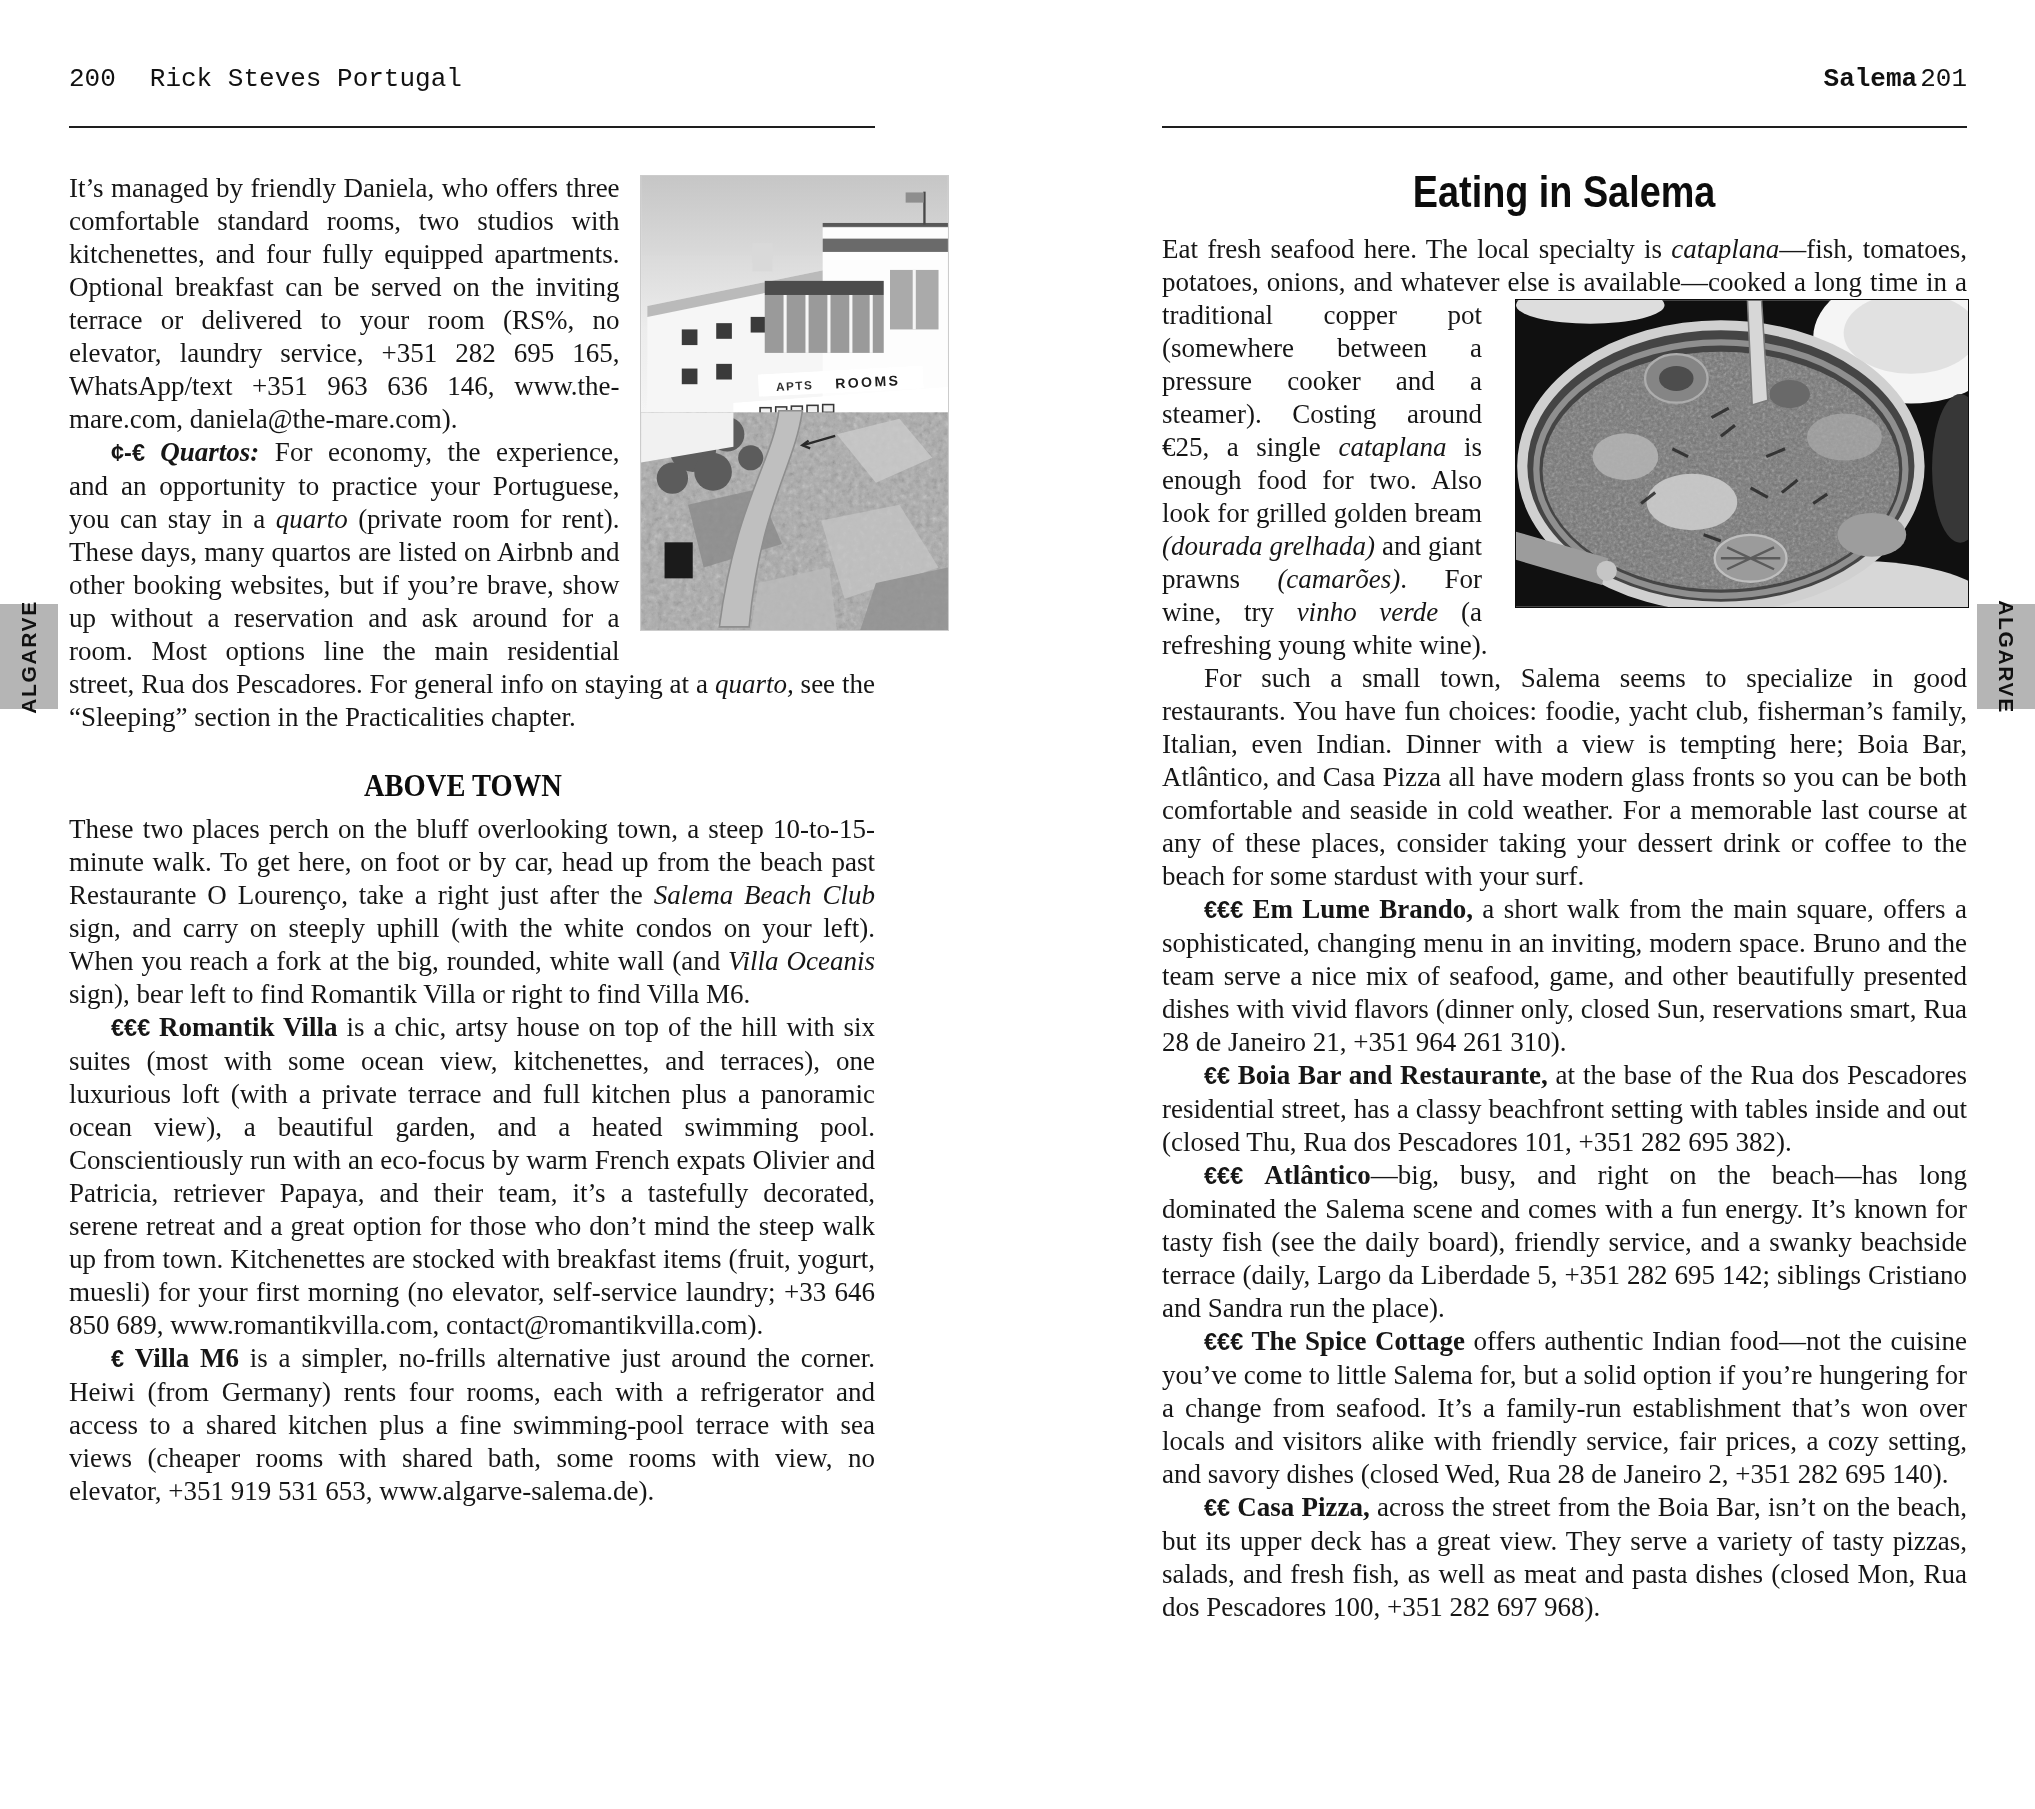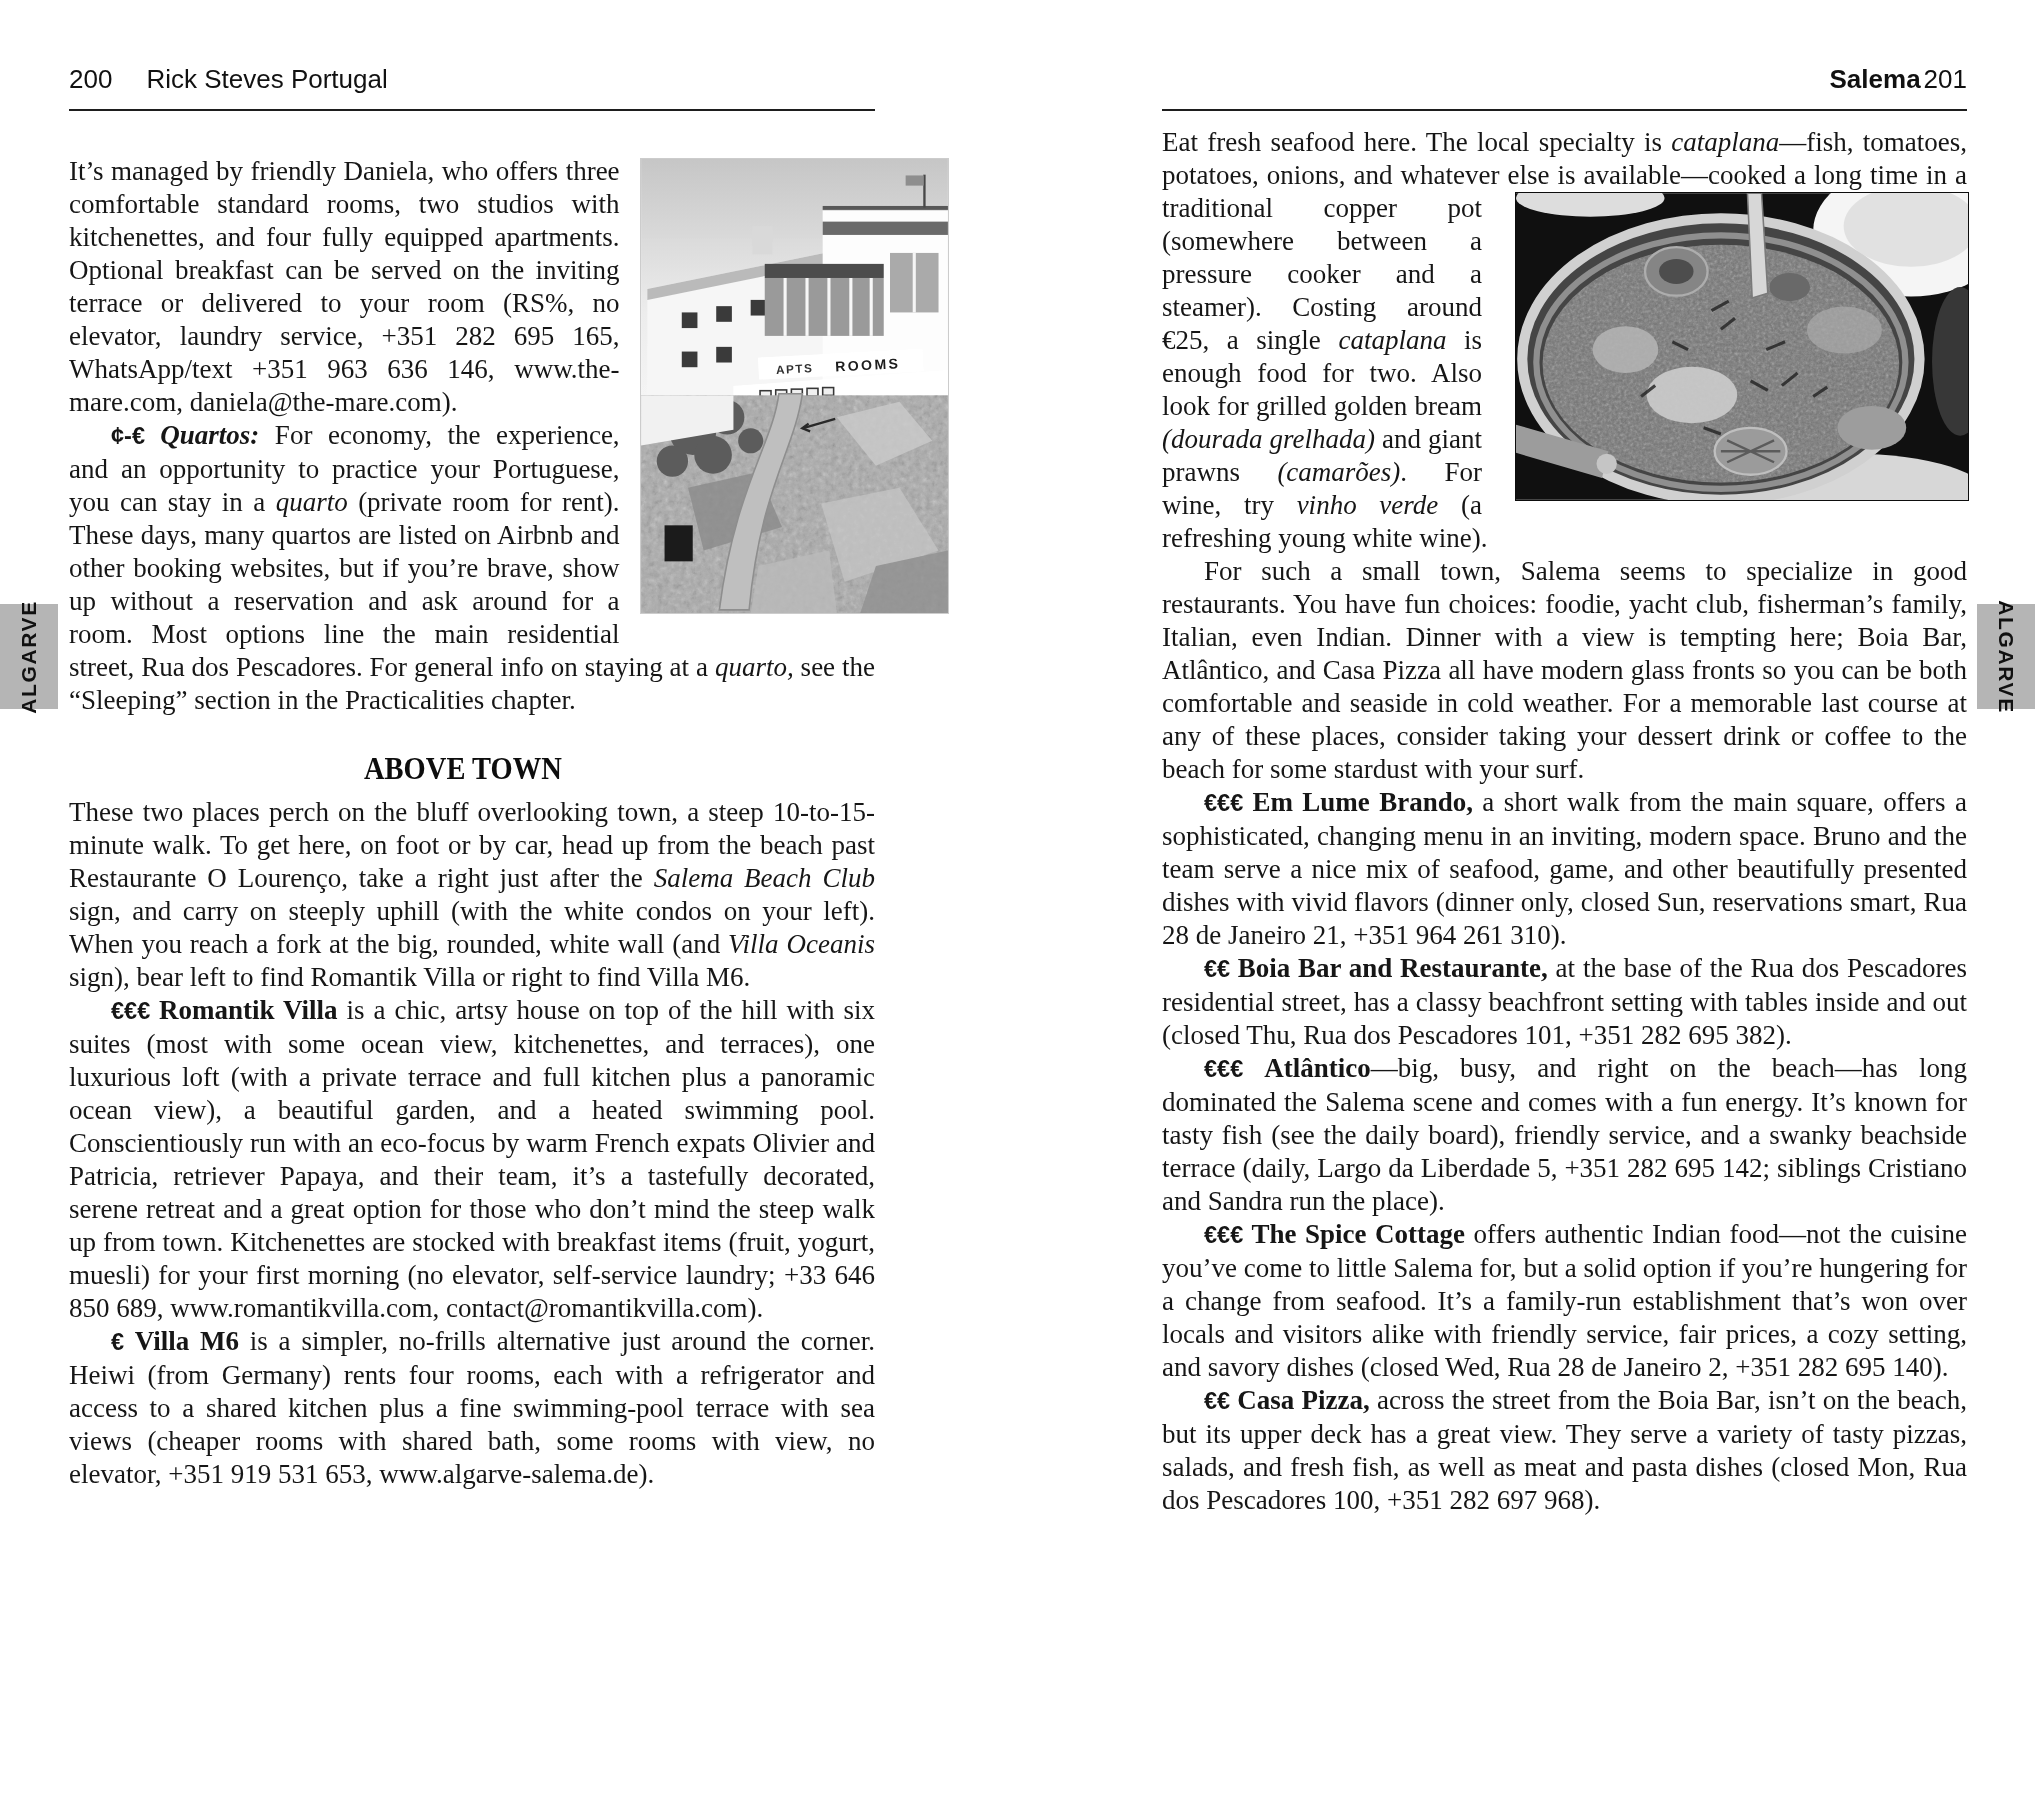--- a/index.html
+++ b/index.html
@@ -7,22 +7,22 @@
     width:2035px; height:1809px; position:relative; overflow:hidden;
     background:#ffffff; color:#161616;
     font-family:"Liberation Serif", serif;
   }
   .page { position:absolute; top:59px; }
   .page.left  { left:69px;  width:806px; }
   .page.right { left:1162px; width:805px; }
 
   .page-header {
     display:flex; align-items:center;
-    border-bottom:2.3px solid #1e1e1e; padding-bottom:14px; padding-top:4.7px;
-    font-family:Liberation Sans, sans-serif; font-size:26px; color:#111;
+    border-bottom:2.3px solid #1e1e1e; padding-bottom:32px; padding-top:4.7px;
+    font-family:Liberation Mono, monospace; font-size:26px; color:#111;
   }
   .page.left  .page-header { justify-content:flex-start; gap:34px; }
   .page.right .page-header { justify-content:flex-end;  gap:3px; }
   .ph-bold { font-weight:700; }
 
   .main-head {
     margin:38px 0 0 0; text-align:center;
     font-family:"Liberation Sans", sans-serif; font-weight:700; font-size:45px; color:#0d0d0d;
   }
   .main-head .squeeze { display:inline-block; transform:scaleX(0.84); }
@@ -177,20 +177,21 @@
       <p class="para indent"><span><span class="b s">€ </span><span class="b">Villa M6</span><span> is a simpler, no-frills alternative just around the corner. Heiwi (from Germany) rents four rooms, each with a refrigerator and access to a shared kitchen plus a fine swimming-pool terrace with sea views (cheaper rooms with shared bath, some rooms with view, no elevator, +351 919 531 653, www.algarve-salema.de).</span></span></p>
     </div>
   </div>
 
   <div class="page right">
     <div class="page-header">
       <span class="pgtitle ph-bold">Salema</span>
       <span class="pgnum">201</span>
     </div>
 
+    <h1 class="main-head"><span class="squeeze">Eating in Salema</span></h1>
 
     <div class="content">
       <p class="para"><span><span>Eat fresh seafood here. The local specialty is </span><span class="i">cataplana</span><span>—fish, tomatoes, potatoes, onions, and whatever else is available—cooked </span></span><span class="photo-float photo-cataplana">
             <svg width="452" height="307" viewBox="0 0 578 392" xmlns="http://www.w3.org/2000/svg">
           <defs>
             <filter id="foodF" x="0" y="0" width="100%" height="100%">
               <feTurbulence type="fractalNoise" baseFrequency="0.26" numOctaves="3" seed="11"></feTurbulence>
               <feColorMatrix type="saturate" values="0"></feColorMatrix>
             </filter>
             <clipPath id="foodClip">

